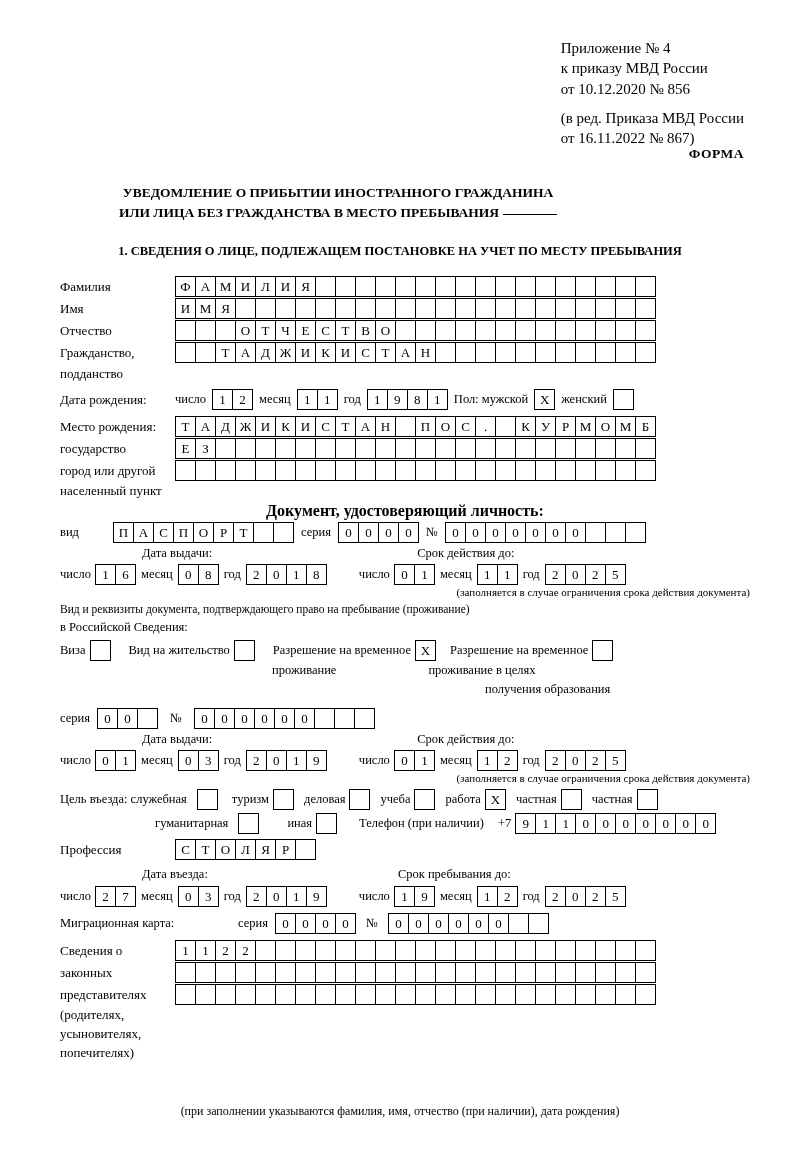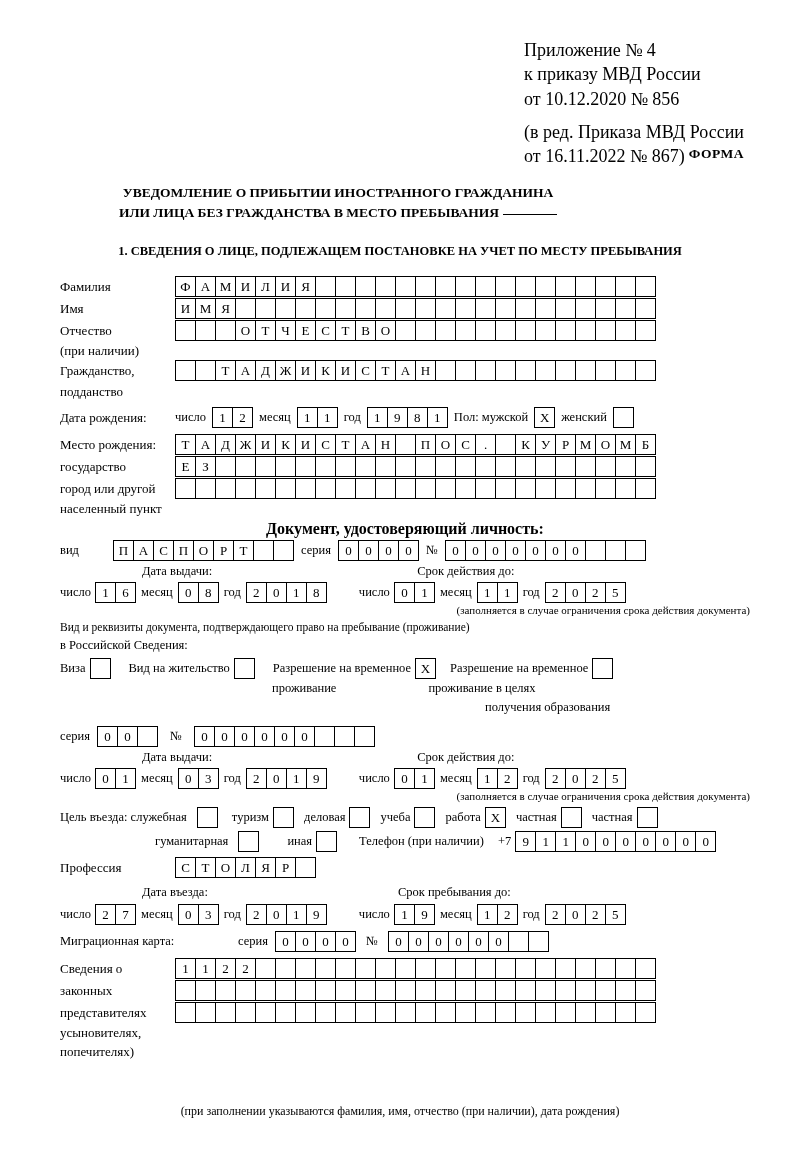--- a/index.html
+++ b/index.html
@@ -19,21 +19,21 @@
     position: relative;
     width: 800px;
     height: 1163px;
     padding: 0;
   }
   .header-block {
     position: absolute;
     top: 38px;
     right: 56px;
     text-align: left;
-    font-size: 18px;
+    font-size: 15px;
     line-height: 1.35;
   }
   .header-block .grp2 { margin-top: 9px; }
   .forma {
     position: absolute;
     top: 146px;
     right: 56px;
     font-size: 13.5px;
     font-weight: bold;
     letter-spacing: 0.5px;
@@ -235,23 +235,20 @@
           <div class="bx"></div>
           <div class="bx"></div>
           <div class="bx"></div>
           <div class="bx"></div>
           <div class="bx"></div>
           <div class="bx"></div>
           <div class="bx"></div>
           <div class="bx"></div>
           <div class="bx"></div>
         </div>
-    </div>
-    <div class="row" style="min-height:17px">
-      <div class="left-col lbl">(при наличии)</div>
     </div>
 
     <div class="row">
       <div class="left-col lbl">Гражданство,</div>
       <div class="boxes" id="b-citizenship">
           <div class="bx first"></div>
           <div class="bx"></div>
           <div class="bx">Т</div>
           <div class="bx">А</div>
           <div class="bx">Д</div>
@@ -795,20 +792,23 @@
           <div class="bx"></div>
           <div class="bx"></div>
           <div class="bx"></div>
           <div class="bx"></div>
           <div class="bx"></div>
           <div class="bx"></div>
           <div class="bx"></div>
         </div>
     </div>
     <div class="row" style="min-height:18px">
+      <div class="left-col lbl">(родителях,</div>
+    </div>
+    <div class="row" style="min-height:18px">
       <div class="left-col lbl">усыновителях,</div>
     </div>
     <div class="row" style="min-height:18px">
       <div class="left-col lbl">попечителях)</div>
     </div>
 
   </div>
 
   <div class="bottom-note">(при заполнении указываются фамилия, имя, отчество (при наличии), дата рождения)</div>
 

